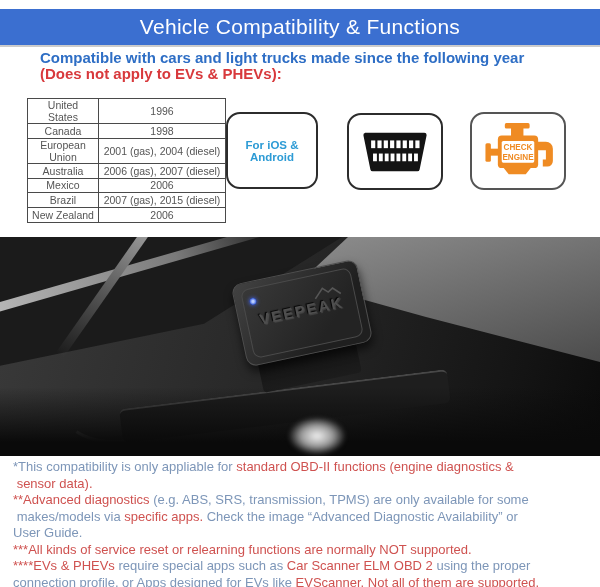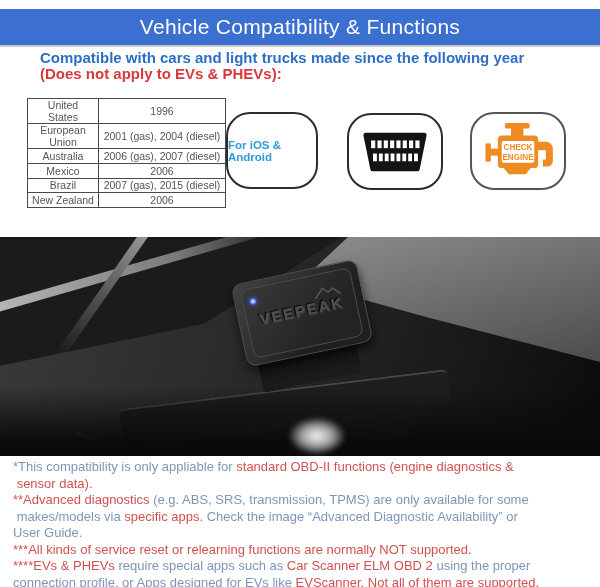--- a/index.html
+++ b/index.html
@@ -19,22 +19,22 @@
 
   
   table.compat{position:absolute;left:27px;top:98px;border-collapse:collapse;
                font-size:10.5px;color:#555;}
   table.compat td{border:1px solid #4a4a4a;text-align:center;height:13.8px;
                   padding:0 4px;line-height:12px;}
   table.compat td.country{width:62px;}
   table.compat td.year{width:118px;}
 
   
-  .icon-box{position:absolute;background:#fff;border:2px solid #2c2c2c;border-radius:24px;
-            display:flex;align-items:center;justify-content:center;}
+  .icon-box{position:absolute;background:#fff;border:2px solid #2c2c2c;border-radius:14px;
+            display:flex;align-items:center;justify-content:center;text-align:center;}
   .box-app{left:226px;top:112px;width:88px;height:73px;}
   .box-app .label{font-size:11.5px;font-weight:bold;color:var(--app-blue,#2d9bd5);}
   .box-obd{left:347px;top:113px;width:92px;height:73px;}
   .box-eng{left:470px;top:112px;width:92px;height:74px;border-color:#555;}
 
   
   .photo{position:absolute;left:0;top:237px;width:600px;height:219px;overflow:hidden;
          background:linear-gradient(105deg,#3a3a3a,#262626 50%,#141414 85%,#0b0b0b);}
   .photo *{position:absolute;}
   .ph-dash-top{left:0;top:0;width:600px;height:140px;background:#1b1b1b;
@@ -90,20 +90,24 @@
   <div class="subtitle">
     <span class="blue">Compatible with cars and light trucks made since the following year</span><br>
     <span class="red">(Does not apply to EVs &amp; PHEVs):</span>
   </div>
 
   <table class="compat">
     <tbody id="compat-body">
         <tr>
           <td class="country">United States</td>
           <td class="year">1996</td>
+        </tr>
+        <tr>
+          <td class="country">Canada</td>
+          <td class="year">1998</td>
         </tr>
         <tr>
           <td class="country">European Union</td>
           <td class="year">2001 (gas), 2004 (diesel)</td>
         </tr>
         <tr>
           <td class="country">Australia</td>
           <td class="year">2006 (gas), 2007 (diesel)</td>
         </tr>
         <tr>

